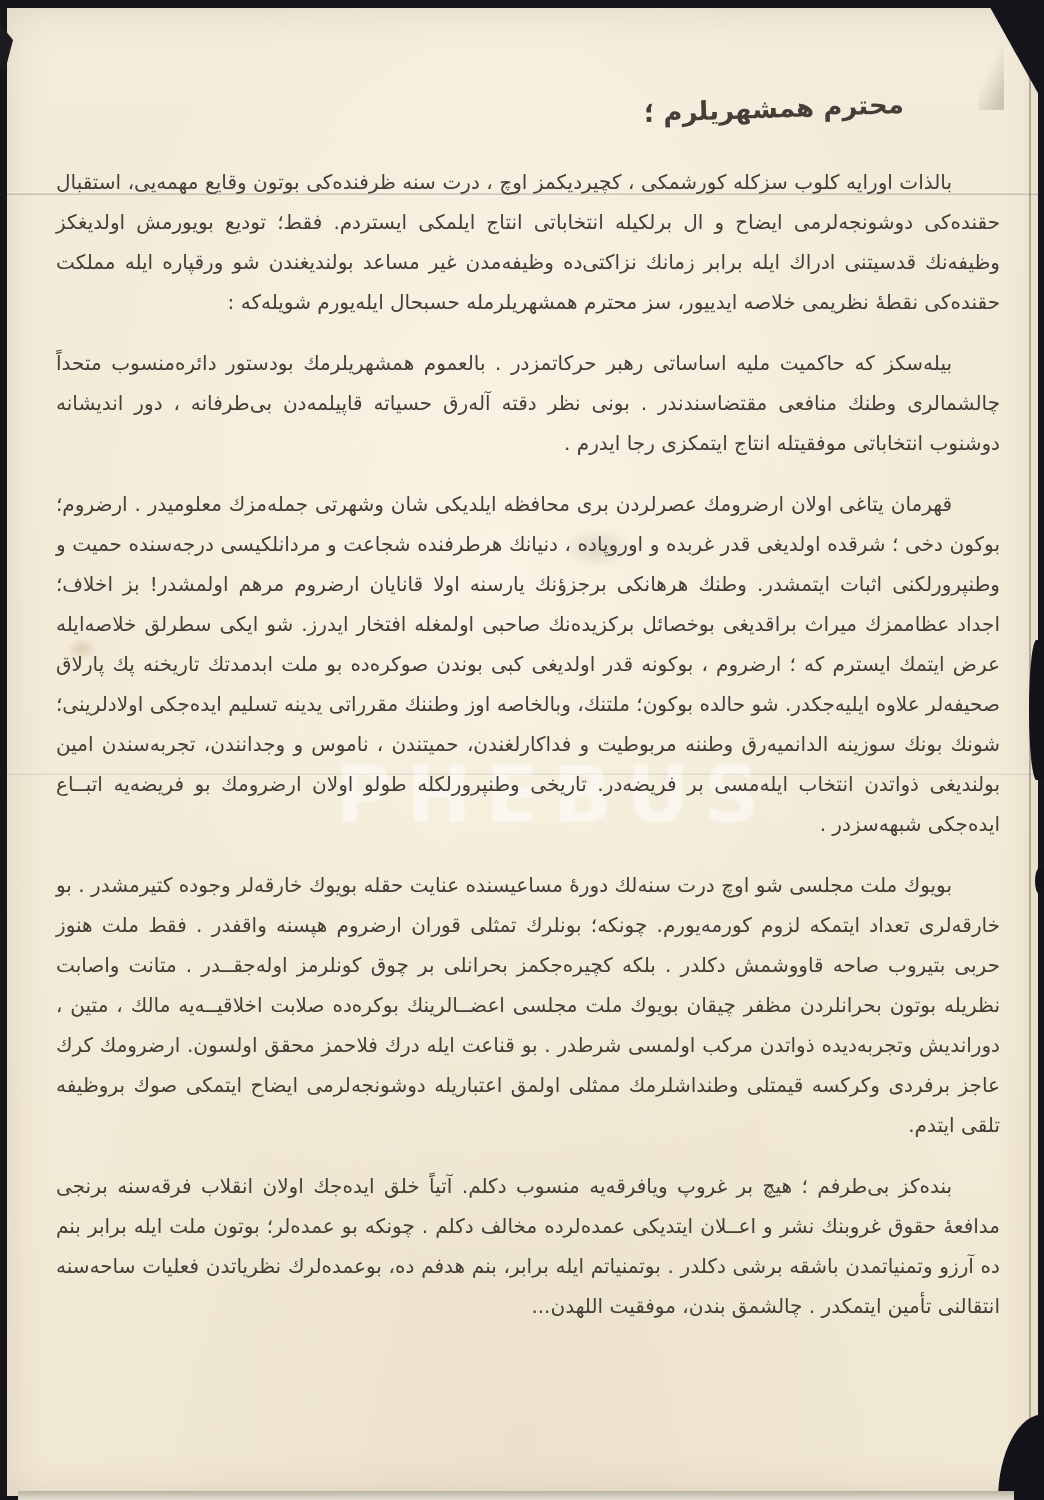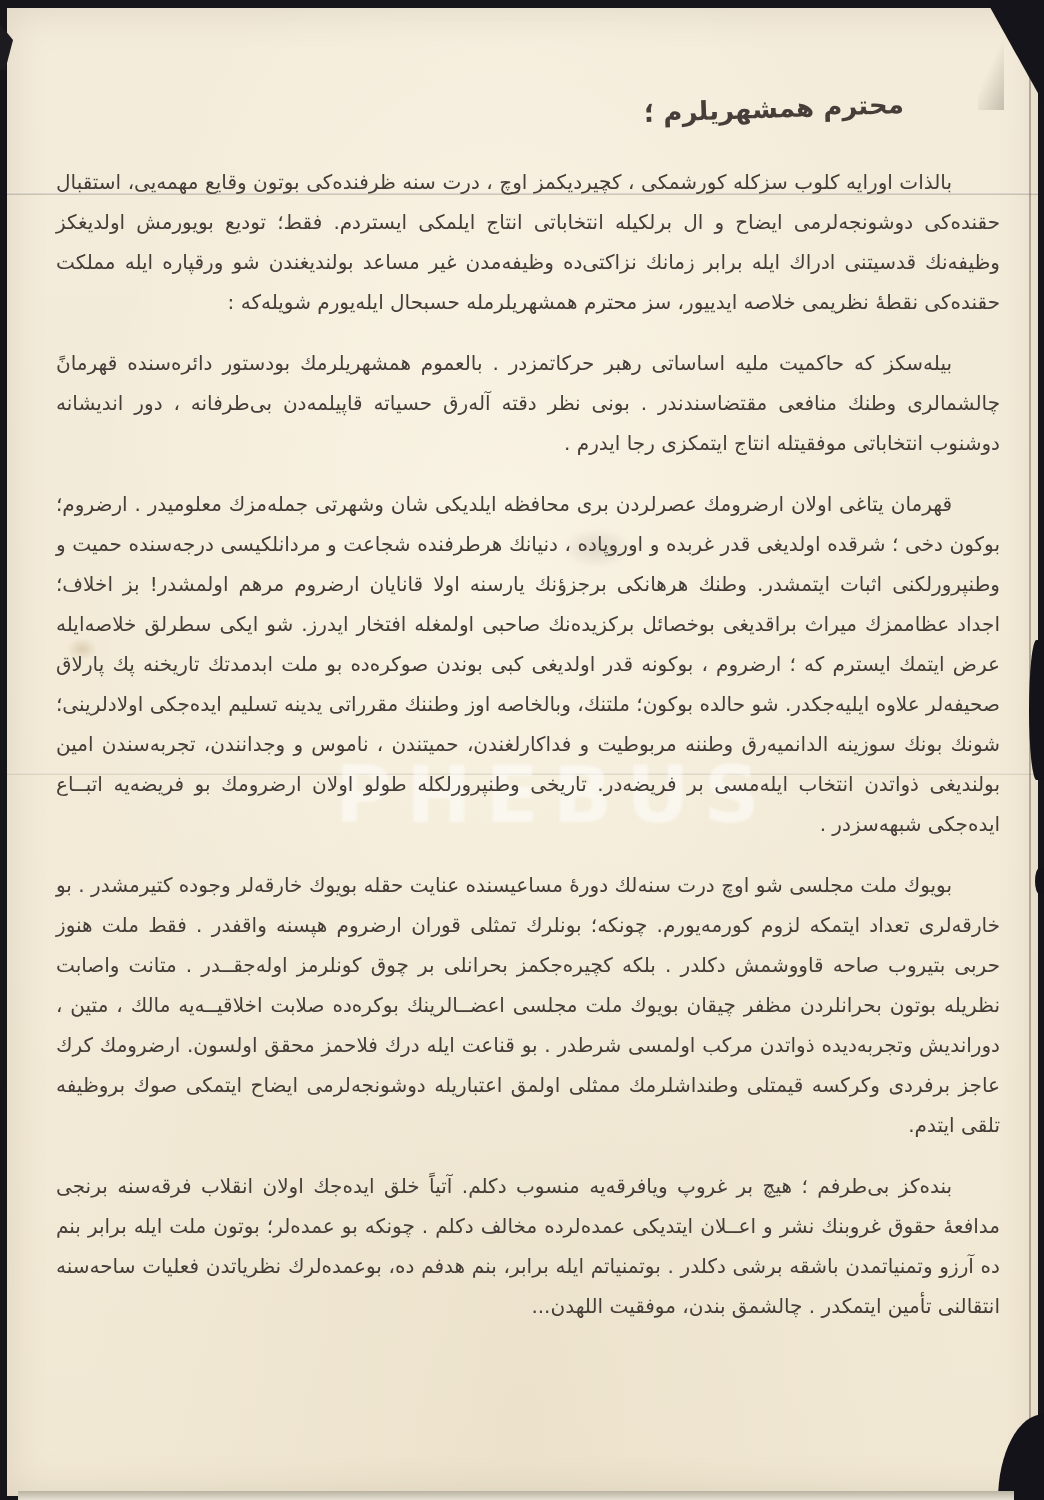--- a/index.html
+++ b/index.html
@@ -112,21 +112,21 @@
     <div class="crease crease-1"></div>
     <div class="crease crease-2"></div>
     <div class="stain-1"></div>
     <div class="stain-2"></div>
 
     <div class="watermark">PHEBUS</div>
 
     <div class="letter-body">
       <div class="salutation">محترم همشهريلرم ؛</div>
       <p class="para">بالذات اورايه كلوب سزكله كورشمكى ، كچيرديكمز اوچ ، درت سنه ظرفنده‌كى بوتون وقايع مهمه‌يى، استقبال حقنده‌كى دوشونجه‌لرمى ايضاح و ال برلكيله انتخاباتى انتاج ايلمكى ايستردم. فقط؛ توديع بويورمش اولديغكز وظيفه‌نك قدسيتنى ادراك ايله برابر زمانك نزاكتى‌ده وظيفه‌مدن غير مساعد بولنديغندن شو ورقپاره ايله مملكت حقنده‌كى نقطهٔ نظريمى خلاصه ايدييور، سز محترم همشهريلرمله حسبحال ايله‌يورم شويله‌كه :</p>
-      <p class="para">بيله‌سكز كه حاكميت مليه اساساتى رهبر حركاتمزدر . بالعموم همشهريلرمك بودستور دائره‌سنده قهرمانً چالشمالرى وطنك منافعى مقتضاسندندر . بونى نظر دقته آله‌رق حسياته قاپيلمه‌دن بى‌طرفانه ، دور انديشانه دوشنوب انتخاباتى موفقيتله انتاج ايتمكزى رجا ايدرم .</p>
+      <p class="para">بيله‌سكز كه حاكميت مليه اساساتى رهبر حركاتمزدر . بالعموم همشهريلرمك بودستور دائره‌منسوب متحداً چالشمالرى وطنك منافعى مقتضاسندندر . بونى نظر دقته آله‌رق حسياته قاپيلمه‌دن بى‌طرفانه ، دور انديشانه دوشنوب انتخاباتى موفقيتله انتاج ايتمكزى رجا ايدرم .</p>
       <p class="para">قهرمان يتاغى اولان ارضرومك عصرلردن برى محافظه ايلديكى شان وشهرتى جمله‌مزك معلوميدر . ارضروم؛ بوكون دخى ؛ شرقده اولديغى قدر غربده و اوروپاده ، دنيانك هرطرفنده شجاعت و مردانلكيسى درجه‌سنده حميت و وطنپرورلكنى اثبات ايتمشدر. وطنك هرهانكى برجزؤنك يارسنه اولا قانايان ارضروم مرهم اولمشدر! بز اخلاف؛ اجداد عظاممزك ميراث براقديغى بوخصائل بركزيده‌نك صاحبى اولمغله افتخار ايدرز. شو ايكى سطرلق خلاصه‌ايله عرض ايتمك ايسترم كه ؛ ارضروم ، بوكونه قدر اولديغى كبى بوندن صوكره‌ده بو ملت ابدمدتك تاريخنه پك پارلاق صحيفه‌لر علاوه ايليه‌جكدر. شو حالده بوكون؛ ملتنك، وبالخاصه اوز وطننك مقرراتى يدينه تسليم ايده‌جكى اولادلرينى؛ شونك بونك سوزينه الدانميه‌رق وطننه مربوطيت و فداكارلغندن، حميتندن ، ناموس و وجدانندن، تجربه‌سندن امين بولنديغى ذواتدن انتخاب ايله‌مسى بر فريضه‌در. تاريخى وطنپرورلكله طولو اولان ارضرومك بو فريضه‌يه اتبــاع ايده‌جكى شبهه‌سزدر .</p>
       <p class="para">بويوك ملت مجلسى شو اوچ درت سنه‌لك دورهٔ مساعيسنده عنايت حقله بويوك خارقه‌لر وجوده كتيرمشدر . بو خارقه‌لرى تعداد ايتمكه لزوم كورمه‌يورم. چونكه؛ بونلرك تمثلى قوران ارضروم هپسنه واقفدر . فقط ملت هنوز حربى بتيروب صاحه قاووشمش دكلدر . بلكه كچيره‌جكمز بحرانلى بر چوق كونلرمز اوله‌جقــدر . متانت واصابت نظريله بوتون بحرانلردن مظفر چيقان بويوك ملت مجلسى اعضــالرينك بوكره‌ده صلابت اخلاقيــه‌يه مالك ، متين ، دورانديش وتجربه‌ديده ذواتدن مركب اولمسى شرطدر . بو قناعت ايله درك فلاحمز محقق اولسون. ارضرومك كرك عاجز برفردى وكركسه قيمتلى وطنداشلرمك ممثلى اولمق اعتباريله دوشونجه‌لرمى ايضاح ايتمكى صوك بروظيفه تلقى ايتدم.</p>
       <p class="para">بنده‌كز بى‌طرفم ؛ هيچ بر غروپ ويافرقه‌يه منسوب دكلم. آتياً خلق ايده‌جك اولان انقلاب فرقه‌سنه برنجى مدافعهٔ حقوق غروبنك نشر و اعــلان ايتديكى عمده‌لرده مخالف دكلم . چونكه بو عمده‌لر؛ بوتون ملت ايله برابر بنم ده آرزو وتمنياتمدن باشقه برشى دكلدر . بوتمنياتم ايله برابر، بنم هدفم ده، بوعمده‌لرك نظرياتدن فعليات ساحه‌سنه انتقالنى تأمين ايتمكدر . چالشمق بندن، موفقيت اللهدن...</p>
     </div>
   </div>
 
   <div class="tear-tl"></div>
   <div class="right-edge-line"></div>
   <div class="right-blob-1"></div>
   <div class="right-blob-2"></div>

